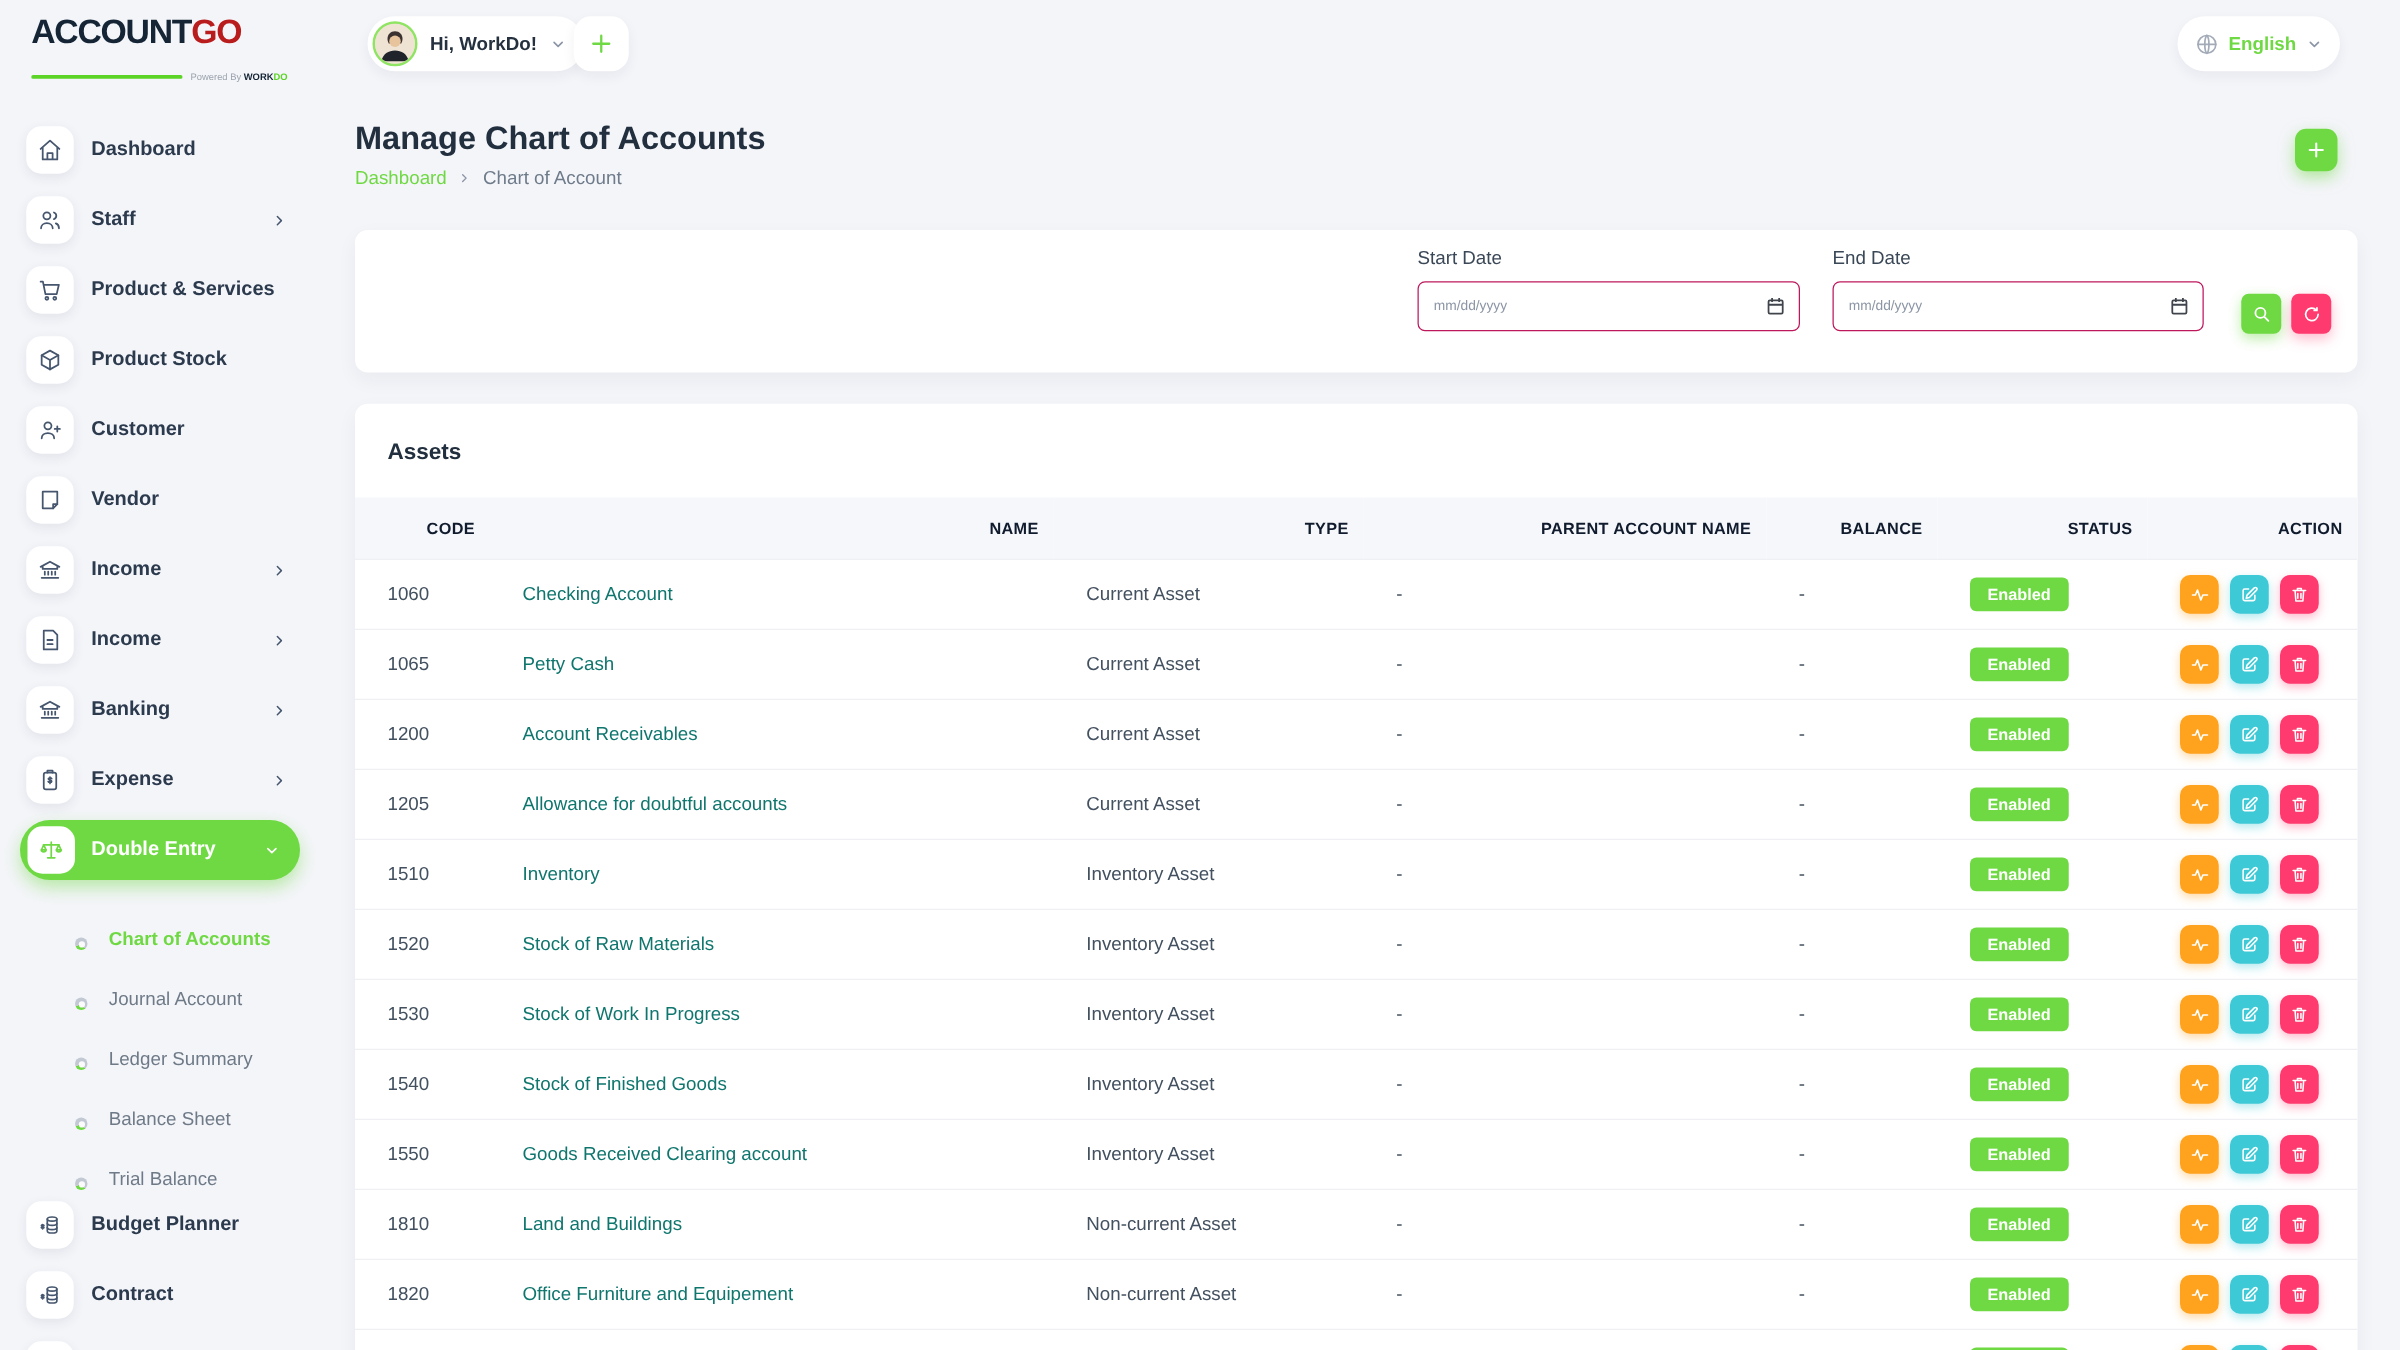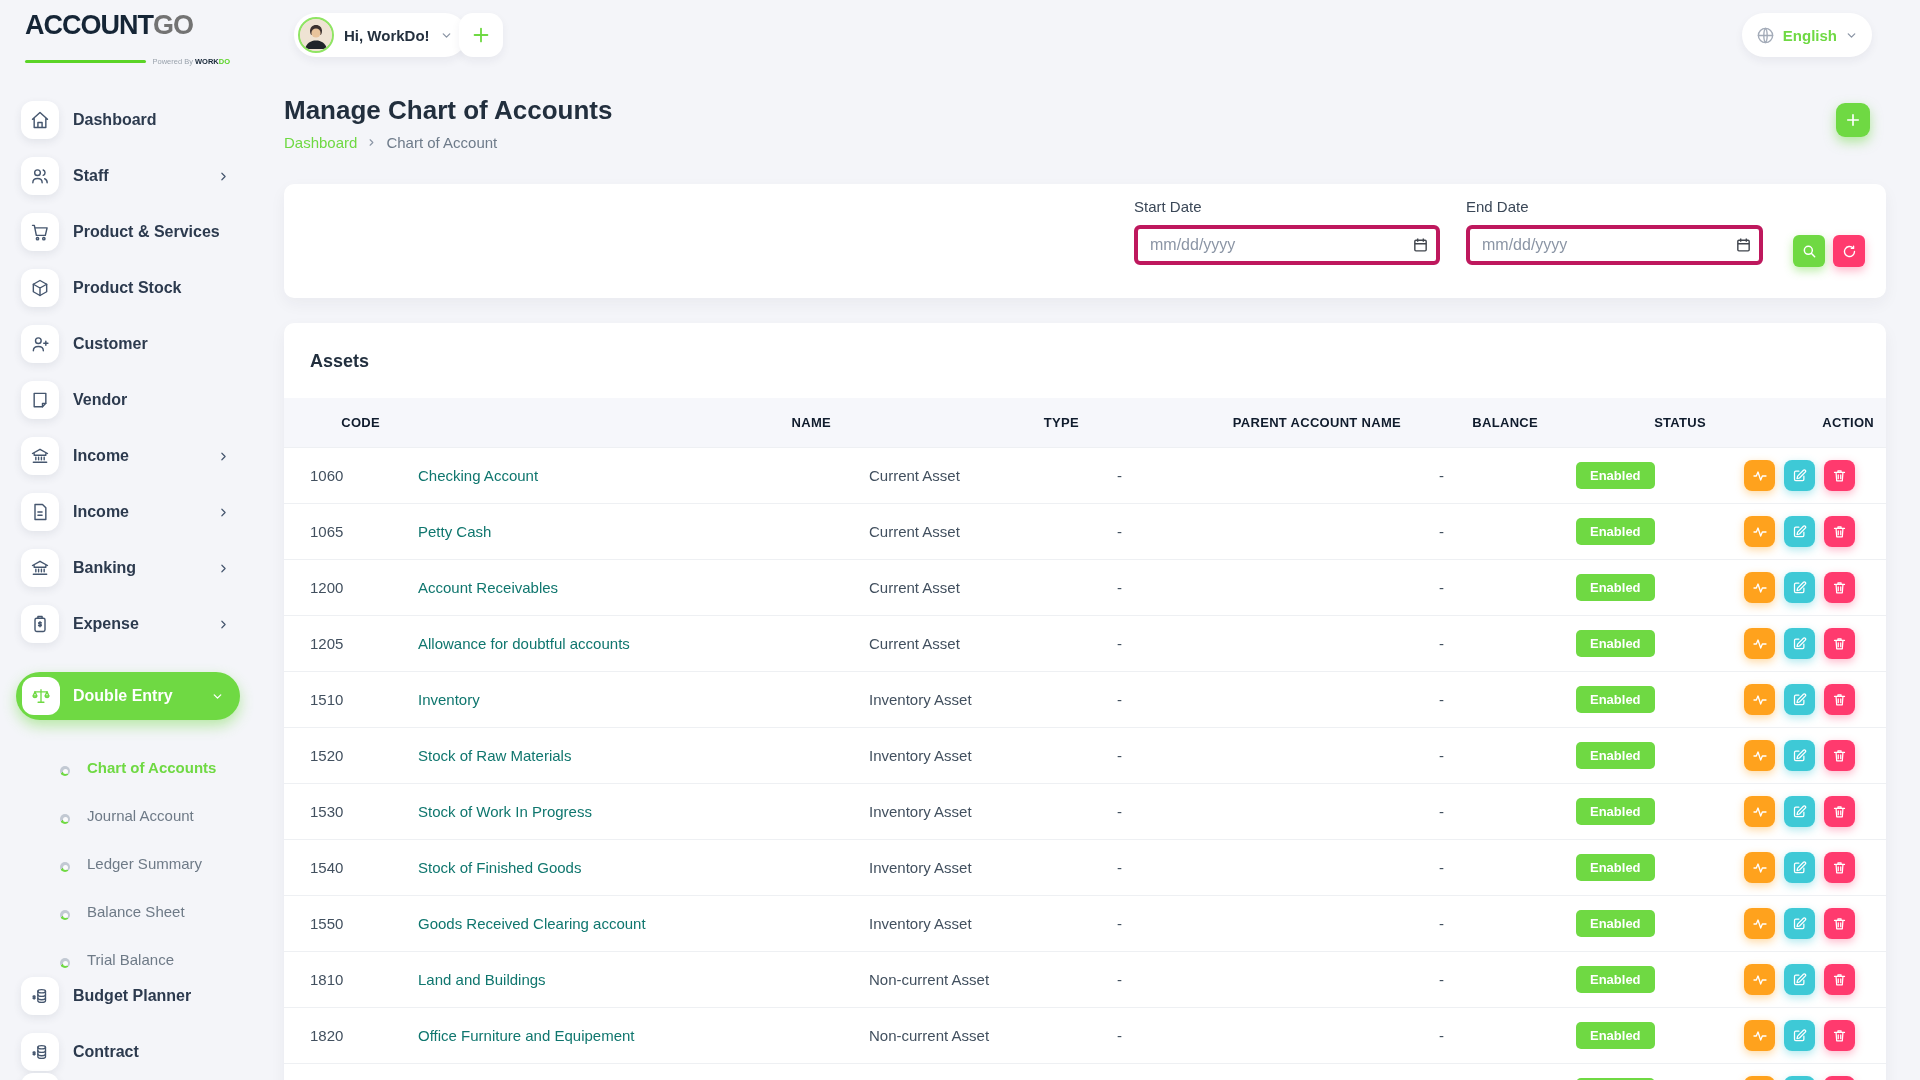--- a/index.html
+++ b/index.html
@@ -4,21 +4,21 @@
 <style>
   * { margin:0; padding:0; box-sizing:border-box; }
   html,body { width:1920px; height:1080px; overflow:hidden; }
   body { font-family:"Liberation Sans", sans-serif; background:#f4f5f9; position:relative; color:#2c3a4e; }
   svg { display:block; }
 
   
   .topbar { position:absolute; top:0; left:0; width:1920px; height:70px; }
   .logo { position:absolute; left:25px; top:12px; width:205px; cursor:pointer; }
   .logo-text { font-size:27px; font-weight:800; letter-spacing:-1px; color:#152536; line-height:1; white-space:nowrap; }
-  .logo-text .accent { color:#737373; }
+  .logo-text .accent { color:#b91c1c; }
   .logo-sub { display:flex; align-items:center; margin-top:18px;text-align:right; }
   .logo-bar { flex:1; height:3px; background:#5bd427; border-radius:2px; margin-right:6px; }
   .logo-tag { font-size:7.5px; color:#9aa3ad; white-space:nowrap; }
   .logo-tag b { color:#152536; } .logo-tag b .accent { color:#5bd427; }
 
   .user-chip { position:absolute; left:294px; top:13px; height:44px; background:#fff; border-radius:24px;
     display:flex; align-items:center; gap:10px; padding:0 14px 0 4px; box-shadow:0 4px 10px rgba(30,40,60,.06); cursor:pointer; }
   .avatar { width:36px; height:36px; border-radius:50%; border:2px solid #8fe563; overflow:hidden; background:#f0e2d2; }
   .chip-label { font-size:15px; font-weight:600; color:#25313f; }
   .chev-sm { color:#8b95a5; }
@@ -31,21 +31,21 @@
   .lang-pill .globe { color:#a3abb8; }
   .lang-label { font-size:15px; font-weight:600; color:#6fd943; }
 
   
   .sidebar { position:absolute; left:0; top:92px; width:260px; }
   .side-item { display:flex; align-items:center; height:56px; padding-left:21px; cursor:pointer; }
   .icon-sq { width:38px; height:38px; min-width:38px; background:#fff; border-radius:12px; box-shadow:0 3px 9px rgba(40,55,80,.09);
     display:flex; align-items:center; justify-content:center; color:#45566e; }
   .side-label { font-size:16px; font-weight:600; color:#2c3a4e; margin-left:14px; white-space:nowrap; }
   .side-chev { margin-left:auto; margin-right:30px; color:#45566e; }
-  .side-item.active-pill { background:#6fd943; border-radius:26px; height:48px; margin:20px 20px 6px 16px; padding-left:6px;
+  .side-item.active-pill { background:#6fd943; border-radius:26px; height:48px; margin:4px 20px 6px 16px; padding-left:6px;
     box-shadow:0 6px 14px rgba(111,217,67,.45); }
   .side-item.active-pill .icon-sq { box-shadow:none; color:#6fd943; }
   .side-item.active-pill .side-label { color:#fff; margin-left:13px; }
   .side-item.active-pill .side-chev { color:#fff; margin-right:16px; }
   .sub-list { margin-top:8px; }
   .sub-item { display:flex; align-items:flex-end; height:48px; padding-left:60px; cursor:pointer; }
   .bullet { width:10px; height:10px; min-width:10px; border-radius:50%;
     background:conic-gradient(from 140deg, #6fd943 0 28%, #c2c9d3 28% 100%); display:grid; place-items:center; }
   .bullet::after { content:""; width:5px; height:5px; border-radius:50%; background:#fbfbfc; }
   .sub-label { font-size:15px; color:#6e7a87; margin-left:17px; }
@@ -60,22 +60,22 @@
   .bc-sep { color:#8b95a5; }
   .bc-current { color:#6e7b8a; }
   .page-add { position:absolute; right:0; top:8px; width:34px; height:34px; border:none; border-radius:9px; background:#6fd943;
     color:#fff; display:flex; align-items:center; justify-content:center; box-shadow:0 5px 12px rgba(111,217,67,.5); cursor:pointer; }
 
   .card { background:#fff; border-radius:10px; box-shadow:0 6px 16px rgba(36,46,66,.05); }
   .filter-card { position:absolute; left:284px; top:184px; width:1602px; height:114px; }
   .f-group { position:absolute; top:14px; }
   .f-label { font-size:15px; color:#3a4757; margin-bottom:10px; display:block; }
   .date-wrap { position:relative; }
-  .date-input { width:100%; height:40px; border:4px solid #be185d; border-radius:6px; padding:0 38px 0 12px;
-    font-family:"Liberation Sans", sans-serif; font-size:16px; color:#0f172a; background:#fff; }
+  .date-input { width:100%; height:40px; border:1px solid #be185d; border-radius:6px; padding:0 38px 0 12px;
+    font-family:"Liberation Sans", sans-serif; font-size:11px; color:#0f172a; background:#fff; }
   .date-input::placeholder { color:#8b95a5; }
   .cal-ico { position:absolute; right:11px; top:11px; color:#40454d; cursor:pointer; }
   .sq-btn { position:absolute; top:51px; width:32px; height:32px; border:none; border-radius:6px; color:#fff;
     display:flex; align-items:center; justify-content:center; cursor:pointer; }
   .btn-search { left:1509px; background:#6fd943; box-shadow:0 4px 10px rgba(111,217,67,.45); }
   .btn-reset  { left:1549px; background:#ff3a6e; box-shadow:0 4px 10px rgba(255,58,110,.35); }
 
   .table-card { position:absolute; left:284px; top:323px; width:1602px; height:790px; overflow:hidden; }
   .section-title { font-size:18px; font-weight:700; color:#222f3e; padding:28px 26px 0; }
   table { width:100%; border-collapse:collapse; table-layout:fixed; margin-top:26px; }

